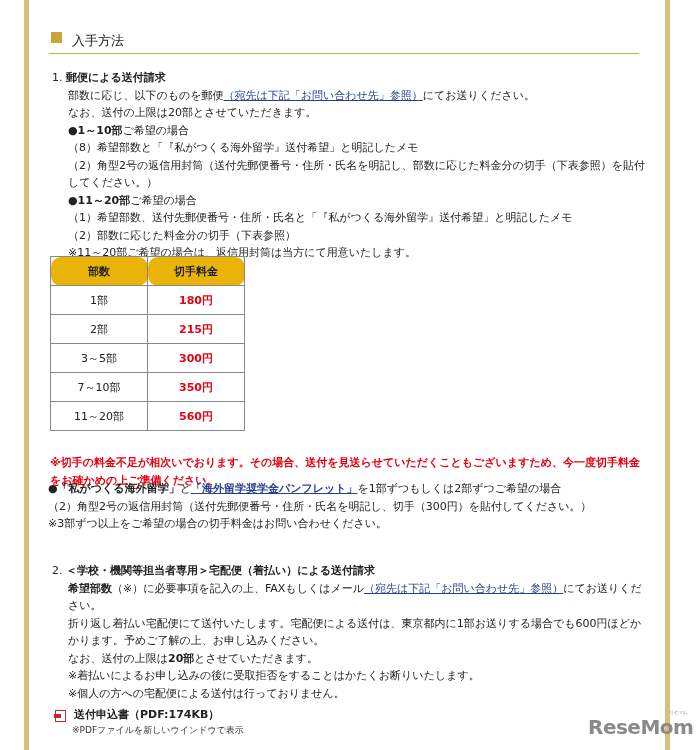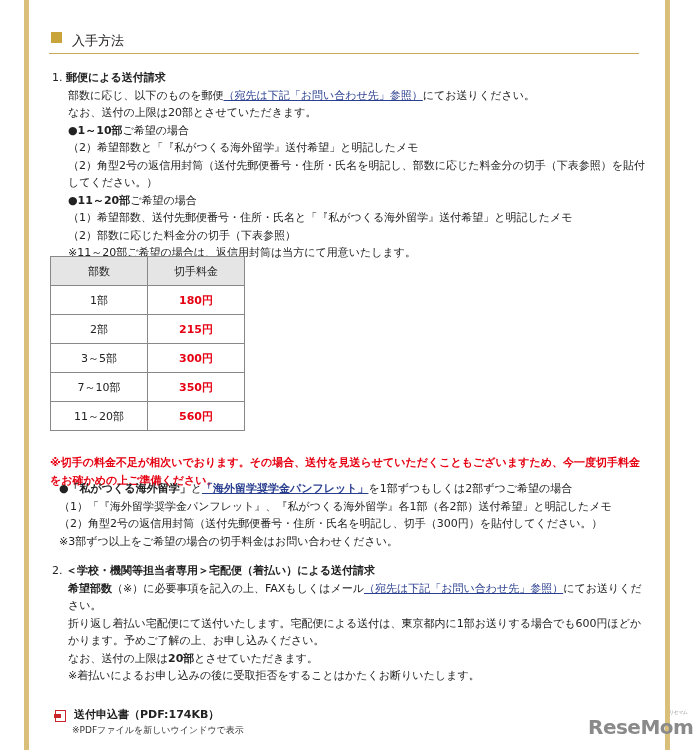--- a/index.html
+++ b/index.html
@@ -11,21 +11,21 @@
   .heading .sq { width:11px; height:11px; background:#c9a43a; margin-right:10px; }
   .heading .txt { font-size:13px; color:#222; }
   .heading-rule { position:absolute; left:49px; top:53px; width:590px; height:1px; background:#c9a95a; }
   .block { position:absolute; left:52px; line-height:17.5px; font-size:11px; }
   .indent { padding-left:16px; }
   .b { font-weight:bold; }
   .link { color:#2a3f8f; text-decoration:underline; }
   .red { color:#e60012; font-weight:bold; }
   table.rates { position:absolute; left:50px; top:256px; border-collapse:collapse; font-size:11px; }
   table.rates th, table.rates td { border:1px solid #888; width:96px; height:28px; text-align:center; padding:0; }
-  table.rates th { background:#e5e5e5; font-weight:normal; }
+  table.rates th { background:#eab308; font-weight:bold;border-radius:10px; }
   table.rates td.price { color:#e60012; font-weight:bold; }
   .pdf { position:absolute; left:54px; top:707px; display:flex; align-items:center; }
   .pdf-icon { width:12px; height:12px; position:relative; margin-right:8px; }
   .pdf-icon::before { content:""; position:absolute; left:1px; top:1px; width:9px; height:10px; border:1px solid #c8262b; background:#fff; }
   .pdf-icon::after { content:""; position:absolute; left:0; top:5px; width:7px; height:4px; background:#c8262b; }
   .pdf-link { font-weight:bold; color:#222; font-size:11px; }
   .pdf-note { position:absolute; left:72px; top:724px; font-size:9px; color:#333; }
   .logo { position:absolute; left:588px; top:715px; font-size:20px; font-weight:bold; color:#8a8a8a; letter-spacing:-0.5px; font-family:"DejaVu Sans",sans-serif; }
   .logo small { position:absolute; right:6px; top:-6px; font-size:5px; color:#999; font-weight:normal; }
 </style>
@@ -46,21 +46,21 @@
     <span>1.</span>
     <span class="b">郵便による送付請求</span>
   </div>
   <div class="indent">
     <span>部数に応じ、以下のものを郵便</span><a class="link">（宛先は下記「お問い合わせ先」参照）</a><span>にてお送りください。</span>
   </div>
   <div class="indent">なお、送付の上限は20部とさせていただきます。</div>
   <div class="indent">
     <span class="b">●1～10部</span><span>ご希望の場合</span>
   </div>
-  <div class="indent">（2）希望部数と「『私がつくる海外留学』送付希望」と明記したメモ</div>
+  <div class="indent">（8）希望部数と「『私がつくる海外留学』送付希望」と明記したメモ</div>
   <div class="indent">（2）角型2号の返信用封筒（送付先郵便番号・住所・氏名を明記し、部数に応じた料金分の切手（下表参照）を貼付してください。）</div>
   <div class="indent">
     <span class="b">●11～20部</span><span>ご希望の場合</span>
   </div>
   <div class="indent">（1）希望部数、送付先郵便番号・住所・氏名と「『私がつくる海外留学』送付希望」と明記したメモ</div>
   <div class="indent">（2）部数に応じた料金分の切手（下表参照）</div>
   <div class="indent">※11～20部ご希望の場合は、返信用封筒は当方にて用意いたします。</div>
 </div>
 
 <table class="rates">
@@ -87,42 +87,42 @@
   </tr>
   <tr>
     <td>11～20部</td>
     <td class="price">560円</td>
   </tr>
 </tbody>
   </table>
 
 <div class="block red" style="top:430px; left:50px; width:600px;margin-top:24px;">※切手の料金不足が相次いでおります。その場合、送付を見送らせていただくこともございますため、今一度切手料金をお確かめの上ご準備ください。</div>
 
-<div class="block" style="top:480px; left:48px; width:610px;margin-left:11px;">
+<div class="block" style="top:480px; left:48px; width:610px;">
   <div>
     <span class="b">●「私がつくる海外留学」</span><span>と</span><a class="link b">「海外留学奨学金パンフレット」</a><span>を1部ずつもしくは2部ずつご希望の場合</span>
   </div>
-  <div>（1）「『海外留学奨学金パンフレット』、『私がつくる海外留学』各1部（各2部）送付希望」と明記したメモ</div>
   <div>（2）角型2号の返信用封筒（送付先郵便番号・住所・氏名を明記し、切手（300円）を貼付してください。）</div>
   <div>※3部ずつ以上をご希望の場合の切手料金はお問い合わせください。</div>
 </div>
 
 <div class="block" style="top:562px; width:590px;">
   <div>
     <span>2.</span>
     <span class="b">＜学校・機関等担当者専用＞宅配便（着払い）による送付請求</span>
   </div>
   <div class="indent">
     <span class="b">希望部数</span><span>（※）に必要事項を記入の上、FAXもしくはメール</span><a class="link">（宛先は下記「お問い合わせ先」参照）</a><span>にてお送りください。</span>
   </div>
   <div class="indent">折り返し着払い宅配便にて送付いたします。宅配便による送付は、東京都内に1部お送りする場合でも600円ほどかかります。予めご了解の上、お申し込みください。</div>
   <div class="indent">
     <span>なお、送付の上限は</span><span class="b">20部</span><span>とさせていただきます。</span>
   </div>
   <div class="indent">※着払いによるお申し込みの後に受取拒否をすることはかたくお断りいたします。</div>
+  <div class="indent">※個人の方への宅配便による送付は行っておりません。</div>
 </div>
 
 <div class="pdf">
   <span class="pdf-icon"></span>
   <a class="pdf-link">送付申込書（PDF:174KB）</a>
 </div>
 <div class="pdf-note">※PDFファイルを新しいウインドウで表示</div>
 
 <div class="logo">
   <span>ReseMom</span>

